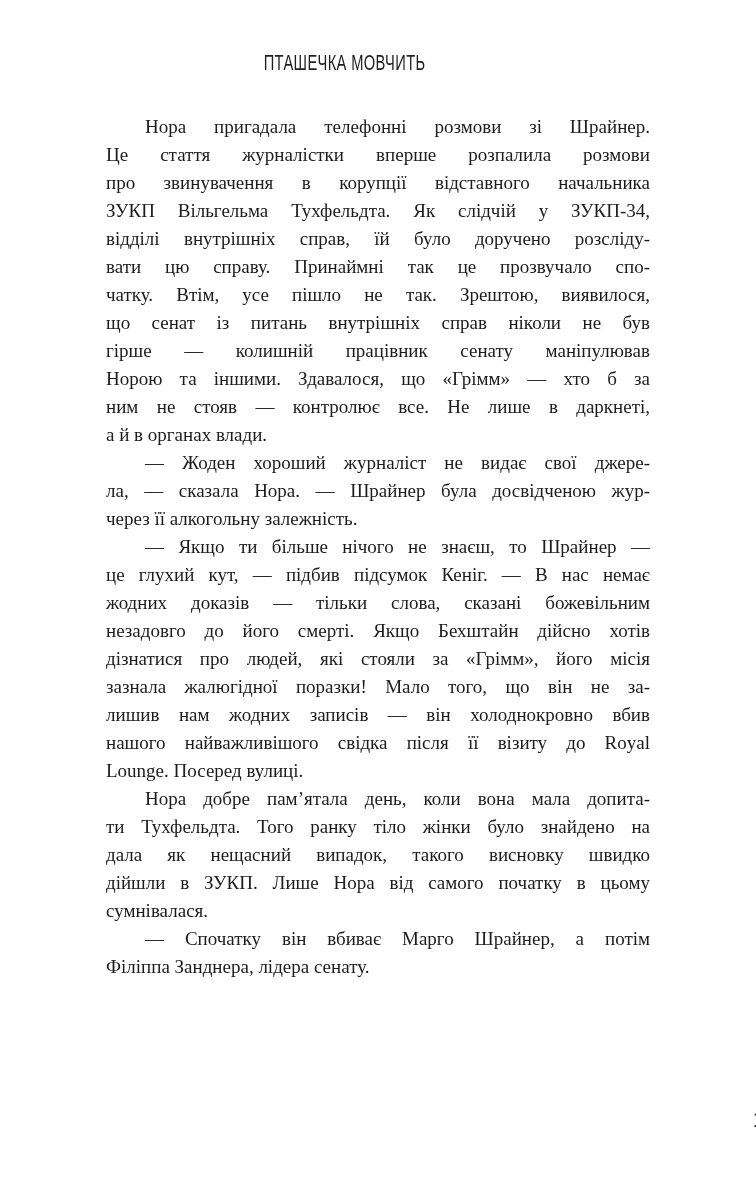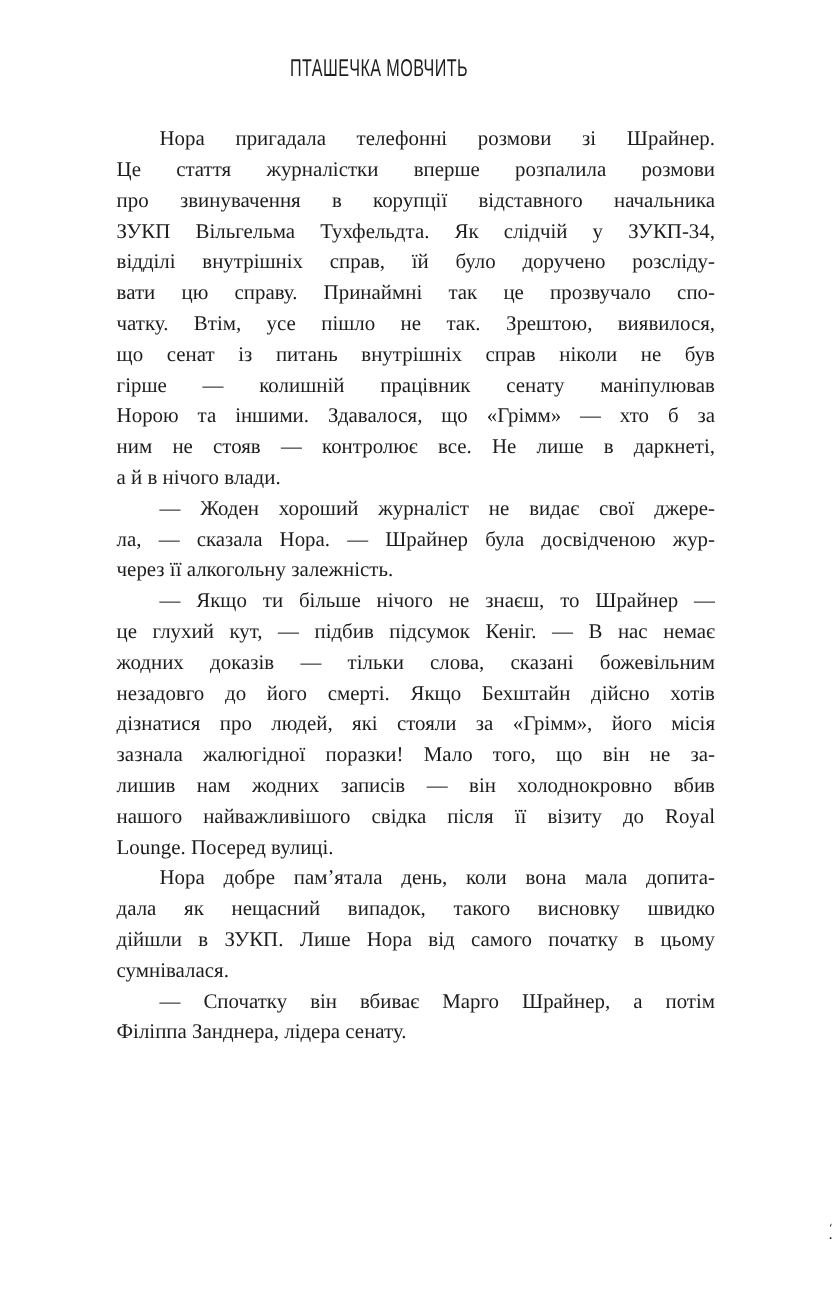--- a/index.html
+++ b/index.html
@@ -89,40 +89,41 @@
         <div class="line">Це стаття журналістки вперше розпалила розмови</div>
         <div class="line">про звинувачення в корупції відставного начальника</div>
         <div class="line">ЗУКП Вільгельма Тухфельдта. Як слідчій у ЗУКП-34,</div>
         <div class="line">відділі внутрішніх справ, їй було доручено розсліду-</div>
         <div class="line">вати цю справу. Принаймні так це прозвучало спо-</div>
         <div class="line">чатку. Втім, усе пішло не так. Зрештою, виявилося,</div>
         <div class="line">що сенат із питань внутрішніх справ ніколи не був</div>
         <div class="line">гірше — колишній працівник сенату маніпулював</div>
         <div class="line">Норою та іншими. Здавалося, що «Грімм» — хто б за</div>
         <div class="line">ним не стояв — контролює все. Не лише в даркнеті,</div>
-        <div class="line last">а й в нічого влади.</div>
+        <div class="line last">а й в органах влади.</div>
       </div>
       <div class="paragraph">
         <div class="line first">— Жоден хороший журналіст не видає свої джере-</div>
         <div class="line">ла, — сказала Нора. — Шрайнер була досвідченою жур-</div>
         <div class="line last">через її алкогольну залежність.</div>
       </div>
       <div class="paragraph">
         <div class="line first">— Якщо ти більше нічого не знаєш, то Шрайнер —</div>
         <div class="line">це глухий кут, — підбив підсумок Кеніг. — В нас немає</div>
         <div class="line">жодних доказів — тільки слова, сказані божевільним</div>
         <div class="line">незадовго до його смерті. Якщо Бехштайн дійсно хотів</div>
         <div class="line">дізнатися про людей, які стояли за «Грімм», його місія</div>
         <div class="line">зазнала жалюгідної поразки! Мало того, що він не за-</div>
         <div class="line">лишив нам жодних записів — він холоднокровно вбив</div>
         <div class="line">нашого найважливішого свідка після її візиту до Royal</div>
         <div class="line last">Lounge. Посеред вулиці.</div>
       </div>
       <div class="paragraph">
         <div class="line first">Нора добре пам’ятала день, коли вона мала допита-</div>
+        <div class="line">ти Тухфельдта. Того ранку тіло жінки було знайдено на</div>
         <div class="line">дала як нещасний випадок, такого висновку швидко</div>
         <div class="line">дійшли в ЗУКП. Лише Нора від самого початку в цьому</div>
         <div class="line last">сумнівалася.</div>
       </div>
       <div class="paragraph">
         <div class="line first">— Спочатку він вбиває Марго Шрайнер, а потім</div>
         <div class="line last">Філіппа Занднера, лідера сенату.</div>
       </div>
     </div>
 

